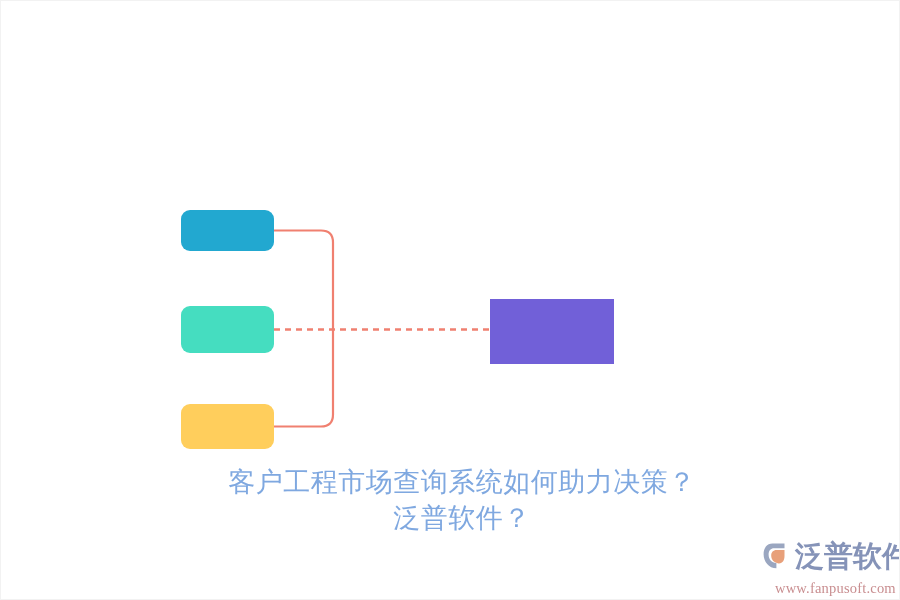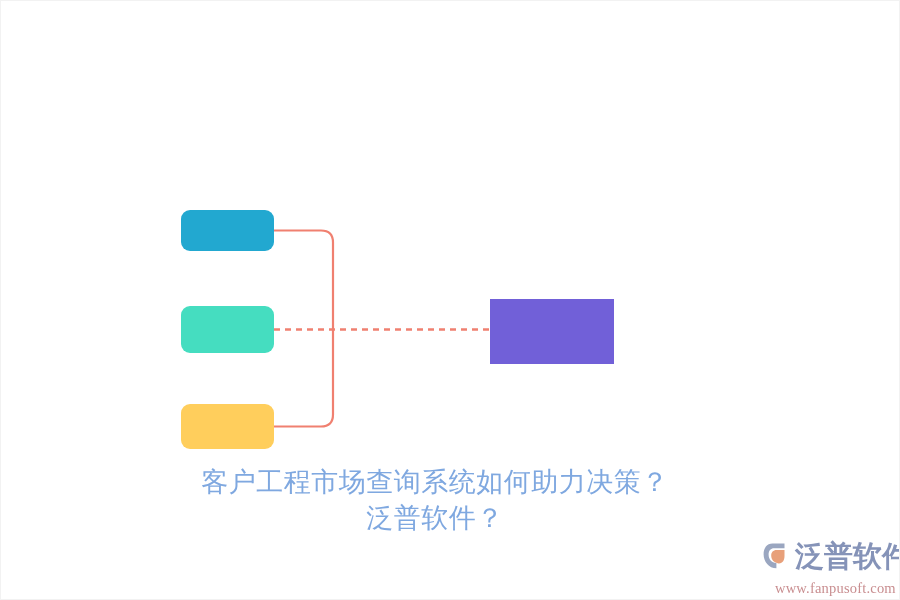--- a/index.html
+++ b/index.html
@@ -72,20 +72,21 @@
     left: 0;
     top: 463px;
     width: 868px;
     text-align: center;
     color: #7FA8E0;
     font-family: "Liberation Serif", "DejaVu Serif", serif;
     font-size: 27px;
     line-height: 36px;
     letter-spacing: 0.5px;
     white-space: nowrap;
+    padding-left: 27px;
   }
   #caption .cap-line { display: block; }
 
   
   #logo {
     position: absolute;
     left: 762px;
     top: 540px;
     width: 130px;
     height: 48px;

